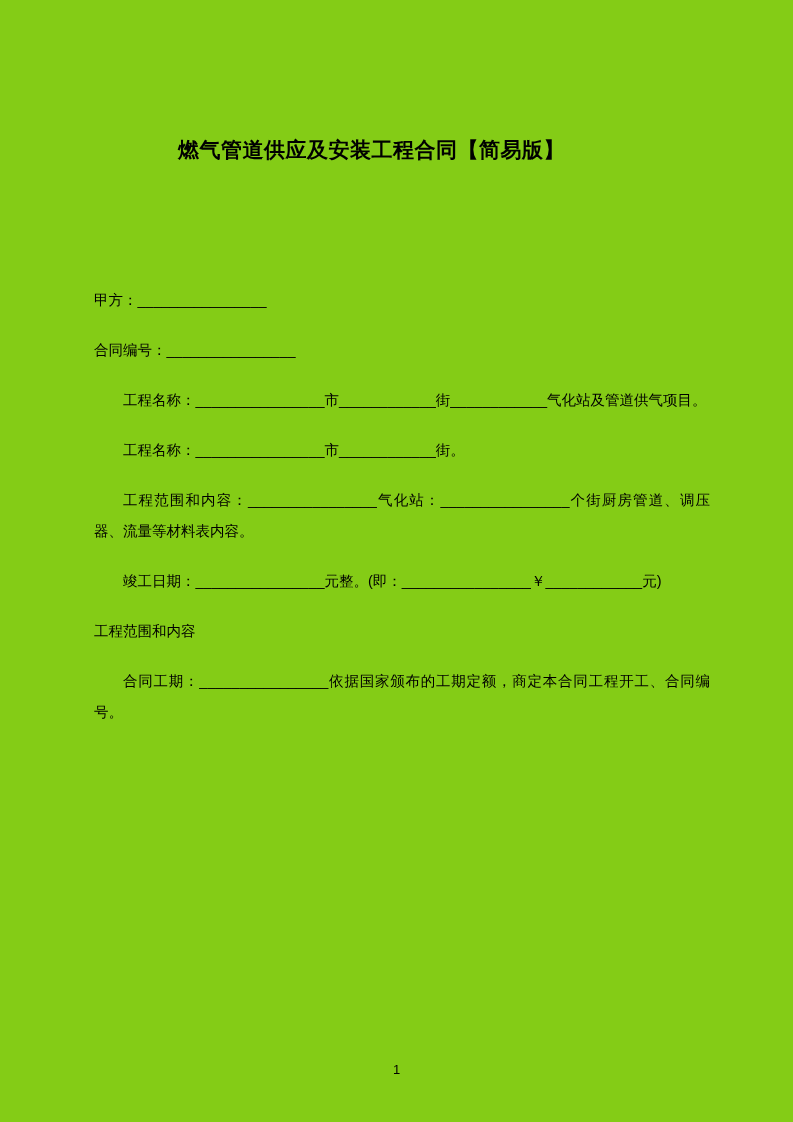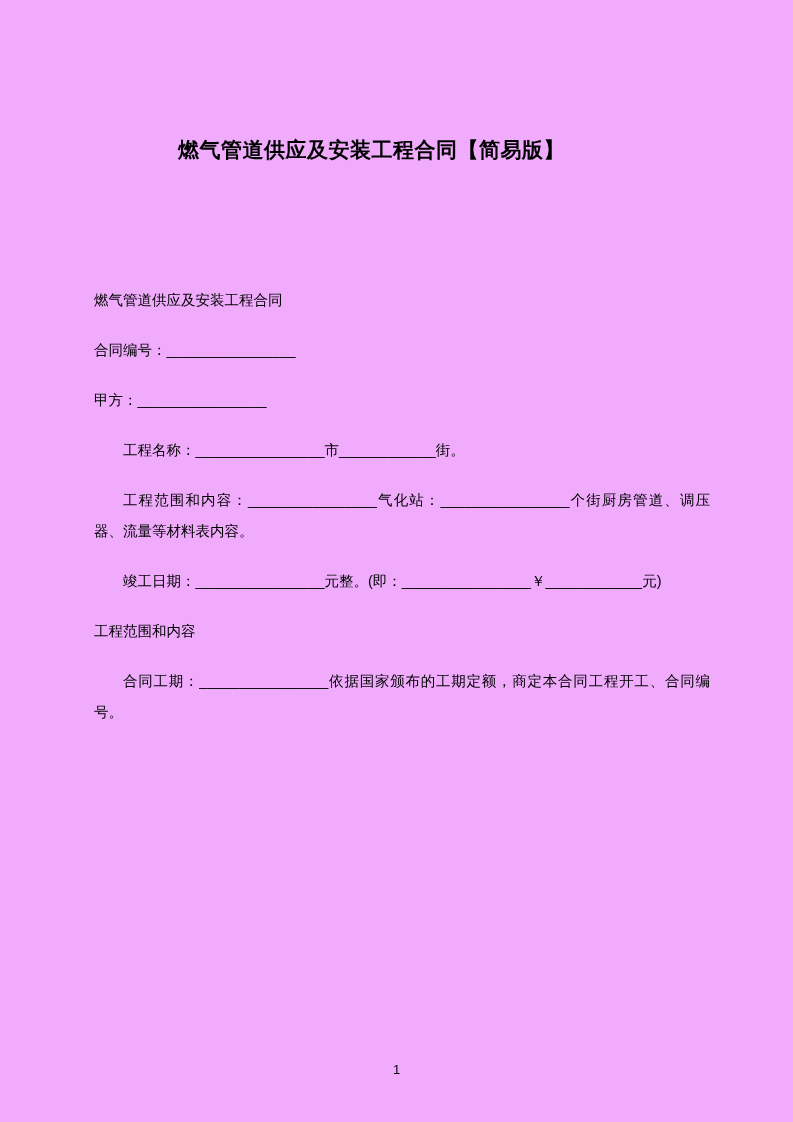--- a/index.html
+++ b/index.html
@@ -9,21 +9,21 @@
   }
   body {
     font-family: "Liberation Sans", sans-serif;
     color: #000000;
   }
   .page {
     position: relative;
     width: 793px;
     height: 1122px;
     margin: 0 auto;
-    background: #f0abfc;
+    background: #84cc16;
     box-sizing: border-box;
     overflow: hidden;
   }
   .doc-title {
     position: absolute;
     top: 135px;
     left: 178px;
     font-size: 21px;
     font-weight: bold;
     letter-spacing: 0.5px;
@@ -57,23 +57,23 @@
   }
 </style>
 </head>
 <body>
 
 <div class="page">
 
   <div class="doc-title">燃气管道供应及安装工程合同【简易版】</div>
 
   <div class="body-block">
-    <p class="para no-indent">燃气管道供应及安装工程合同</p>
+    <p class="para no-indent">甲方：________________</p>
     <p class="para no-indent">合同编号：________________</p>
-    <p class="para no-indent">甲方：________________</p>
+    <p class="para">工程名称：________________市____________街____________气化站及管道供气项目。</p>
     <p class="para">工程名称：________________市____________街。</p>
     <p class="para">工程范围和内容：________________气化站：________________个街厨房管道、调压器、流量等材料表内容。</p>
     <p class="para">竣工日期：________________元整。(即：________________￥____________元)</p>
     <p class="para no-indent">工程范围和内容</p>
     <p class="para">合同工期：________________依据国家颁布的工期定额，商定本合同工程开工、合同编号。</p>
   </div>
 
   <div class="page-number">1</div>
 
 </div>

